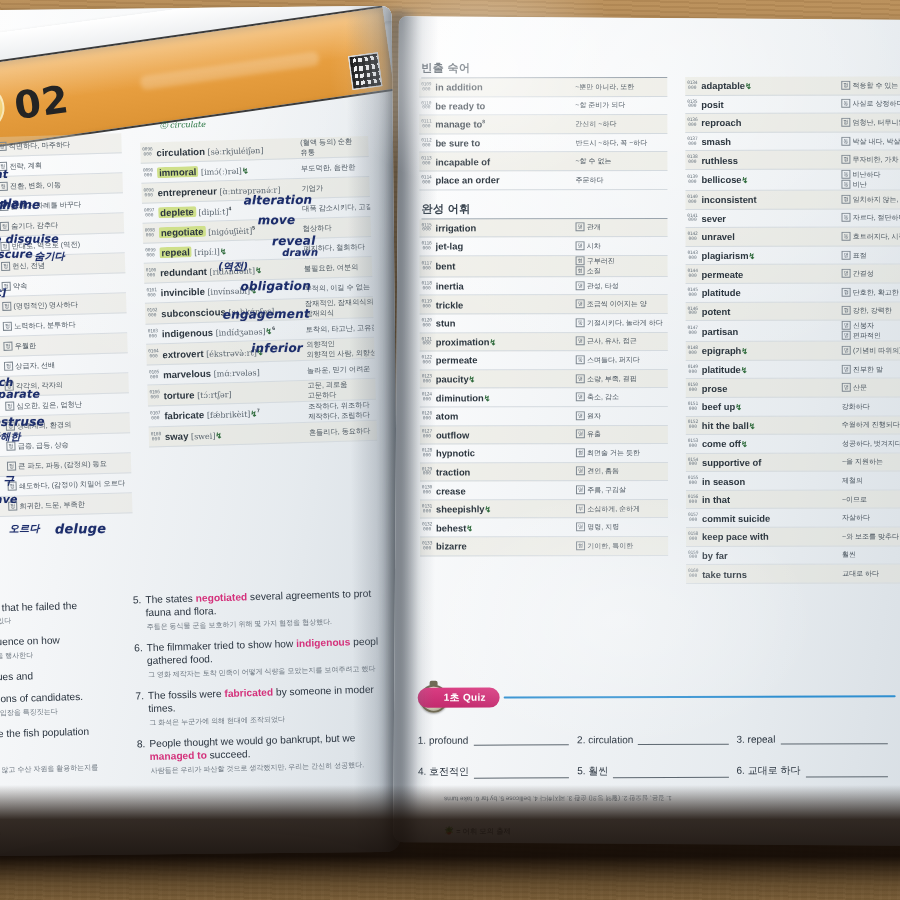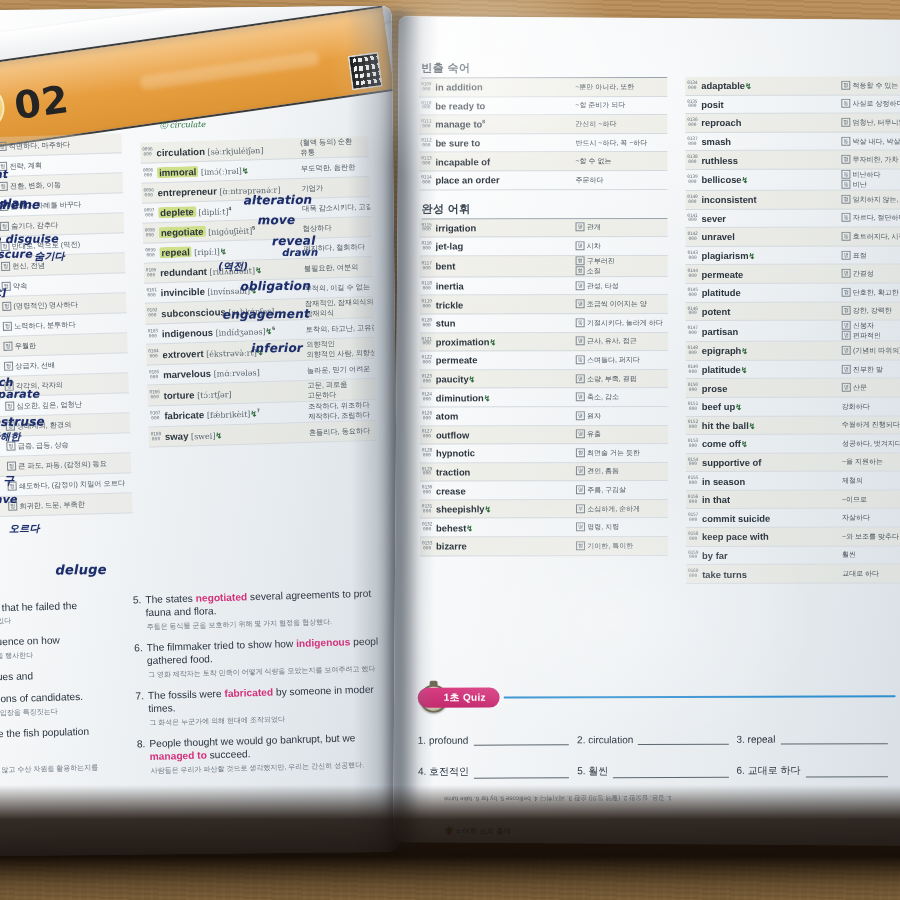--- a/index.html
+++ b/index.html
@@ -504,21 +504,21 @@
         <div class="hand" style="left: 258px; top: 272px; font-size: 12px;">obligation</div>
         <div class="hand" style="left: 240px; top: 288px; font-size: 12px; margin-top: 12px;">engagement</div>
         <div class="hand" style="left: 0px; top: 277px; font-size: 10px;">ent]</div>
         <div class="hand" style="left: 268px; top: 334px; font-size: 12px;">inferior</div>
         <div class="hand" style="left: 0px; top: 366px; font-size: 11px;">each</div>
         <div class="hand" style="left: 0px; top: 378px; font-size: 11px;">separate</div>
         <div class="hand" style="left: 0px; top: 405px; font-size: 12px;">abstruse</div>
         <div class="hand" style="left: 6px; top: 420px; font-size: 10px;">난해한</div>
         <div class="hand" style="left: 0px; top: 463px; font-size: 11px;">sh 구</div>
         <div class="hand" style="left: 0px; top: 483px; font-size: 11px;">wave</div>
-        <div class="hand" style="left: 70px; top: 512px; font-size: 13px; margin-top: 41px;">deluge</div>
+        <div class="hand" style="left: 70px; top: 512px; font-size: 13px;">deluge</div>
         <div class="hand" style="left: 24px; top: 512px; font-size: 10px;">오르다</div>
       </div>
 
     <div id="left-sentences">
         <div style="position: absolute; left: -14px; top: 0px; width: 140px;">
           <div class="sent">
             <div class="en">e fact that he failed the</div>
             <div class="ko" style="margin-left: 0px;">숨기고 있다</div>
           </div>
           <div class="sent">

